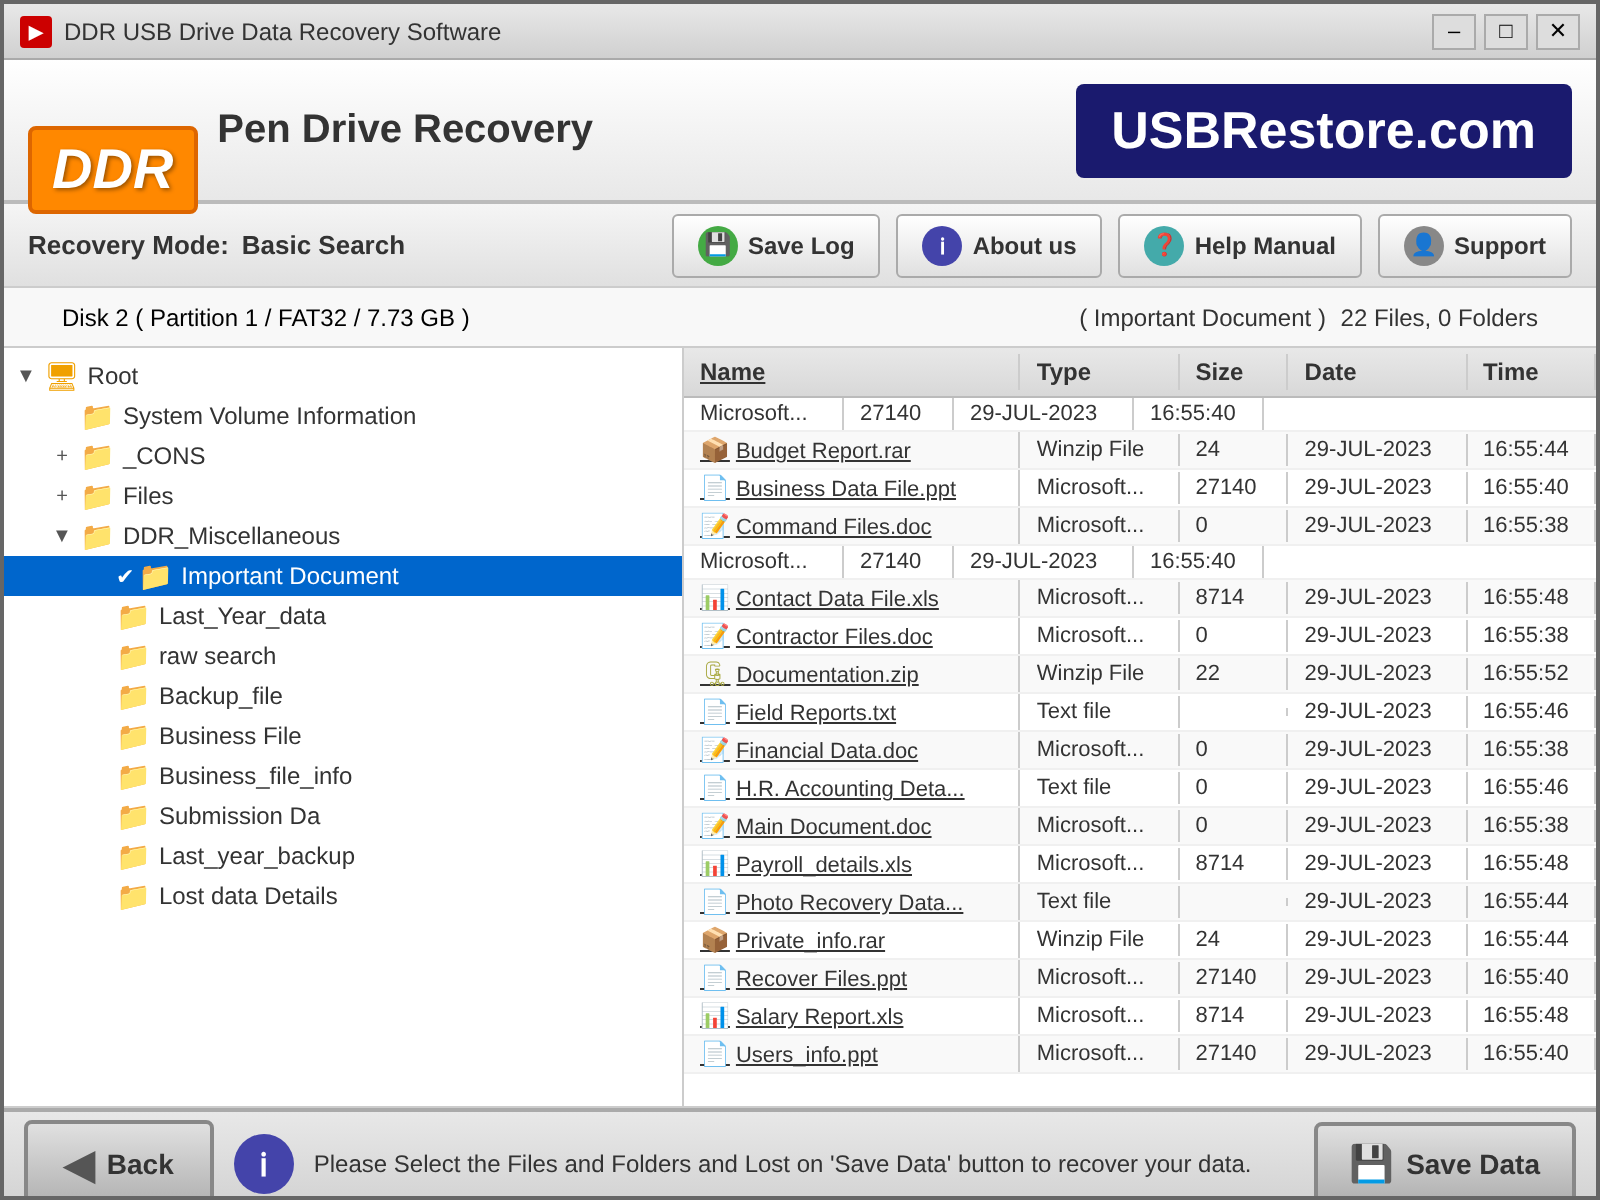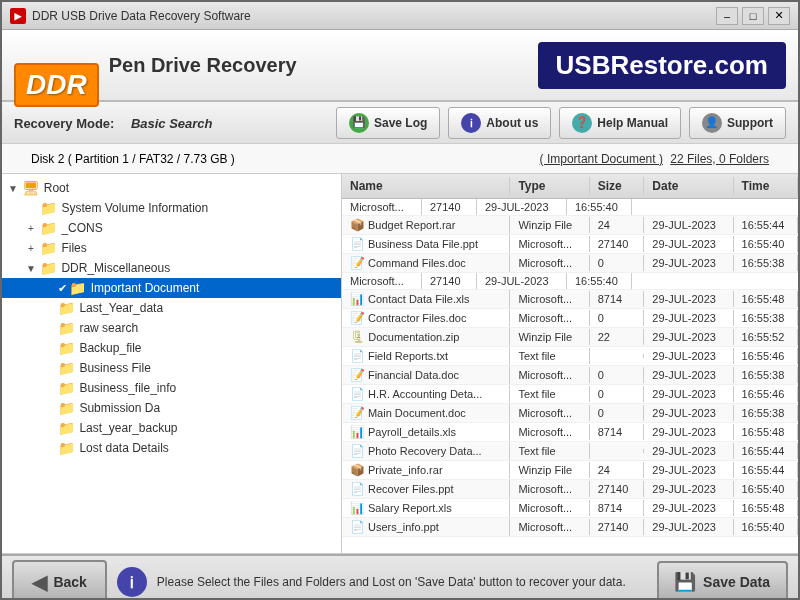--- a/index.html
+++ b/index.html
@@ -88,21 +88,21 @@
       background: #f8f8f8;
       height: 30px;
       display: flex;
       align-items: center;
       padding: 0 29px;
       border-bottom: 1px solid #ccc;
       justify-content: space-between;
       font-size: 12px;
     }
     .folder-info { color: #0066cc; font-size: 12px; }
-    .folder-info span { color: #333; margin-left: 4px; text-decoration: underline; }
+    .folder-info span { color: #333; margin-left: 4px; }
 
     
     .main-content {
       display: flex;
       height: 380px;
       border-bottom: 1px solid #ccc;
     }
 
     
     .tree-panel {
@@ -145,21 +145,21 @@
       font-weight: bold;
       color: #333;
       padding: 3px 0;
     }
     .file-col {
       padding: 2px 8px;
       border-right: 1px solid #ccc;
       overflow: hidden;
       white-space: nowrap;
     }
-    .col-name { width: 170px; }
+    .col-name { width: 170px; text-decoration: underline; }
     .col-type { width: 80px; }
     .col-size { width: 55px; }
     .col-date { width: 90px; }
     .col-time { width: 65px; }
     .file-list-body { overflow-y: auto; flex: 1; }
     .file-row {
       display: flex;
       align-items: center;
       font-size: 11px;
       color: #333;
@@ -241,21 +241,21 @@
     <div>
       <div style="font-size:20px;font-weight:bold;color:#333;">Pen Drive Recovery</div>
     </div>
   </div>
   <div class="usbrestore-badge">USBRestore.com</div>
 </div>
 
 <div class="toolbar">
   <div>
     <span style="font-size:13px;font-weight:bold;color:#333;">Recovery Mode:</span>
-    <span style="font-size:13px;font-weight:bold;color:#333;margin-left:12px;font-style:italic;">Basic Search</span>
+    <span style="font-size:13px;font-weight:bold;color:#333;margin-left:2px;">Basic Search</span>
   </div>
   <div class="toolbar-buttons">
     <button class="toolbar-btn">
       <span class="btn-icon green">💾</span>
       <span>Save Log</span>
     </button>
     <button class="toolbar-btn">
       <span class="btn-icon blue">ℹ</span>
       <span>About us</span>
     </button>

